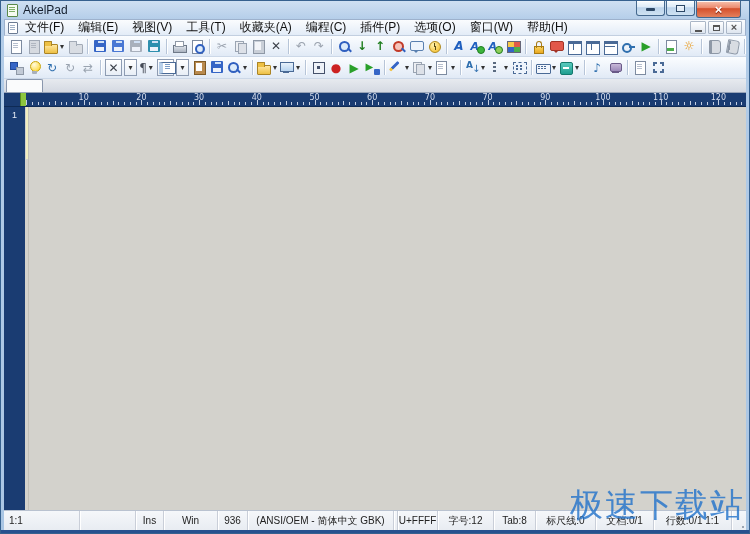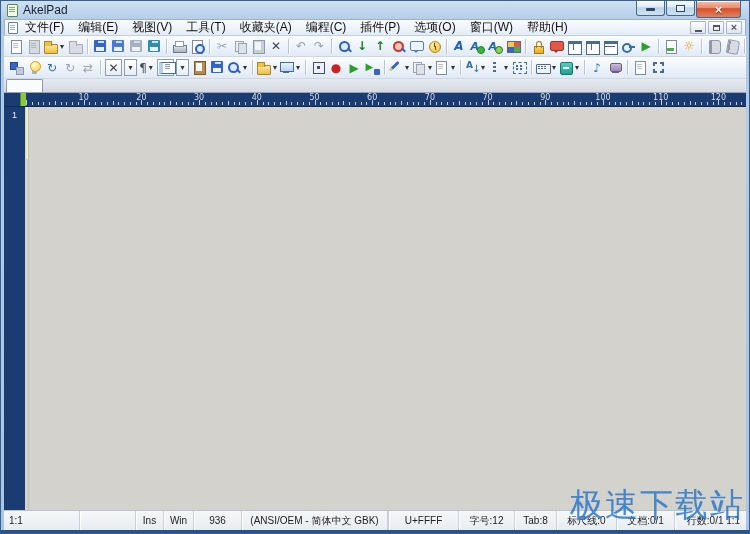--- a/index.html
+++ b/index.html
@@ -713,25 +713,25 @@
       <span>1</span>
     </div>
     <div class="vguide"></div>
     <div class="caret"></div>
   </div>
 
   <div class="statusbar" id="statusbar">
       <div class="sb-cell sb-left" style="width: 76px; flex: 0 0 auto;">1:1</div>
       <div class="sb-cell" style="width: 56px; flex: 0 0 auto;"></div>
       <div class="sb-cell" style="width: 28px; flex: 0 0 auto;">Ins</div>
-      <div class="sb-cell" style="width: 30px; flex: 0 0 auto;">Win</div>
-      <div class="sb-cell" style="width: 48px; flex: 0 0 auto;">936</div>
+      <div class="sb-cell" style="width: 54px; flex: 0 0 auto;">Win</div>
+      <div class="sb-cell" style="width: 30px; flex: 0 0 auto;">936</div>
       <div class="sb-cell" style="width: 146px; flex: 0 0 auto;">(ANSI/OEM - 简体中文 GBK)</div>
       <div class="sb-spacer"></div>
-      <div class="sb-cell" style="width: 70px; flex: 0 0 auto;">U+FFFF</div>
+      <div class="sb-cell" style="width: 40px; flex: 0 0 auto;">U+FFFF</div>
       <div class="sb-cell" style="width: 56px; flex: 0 0 auto;">字号:12</div>
       <div class="sb-cell" style="width: 42px; flex: 0 0 auto;">Tab:8</div>
       <div class="sb-cell" style="width: 60px; flex: 0 0 auto;">标尺线:0</div>
       <div class="sb-cell" style="width: 58px; flex: 0 0 auto;">文档:0/1</div>
       <div class="sb-cell" style="width: 78px; flex: 0 0 auto;">行数:0/1 1:1</div>
       <div class="sb-cell sb-grip"></div>
     </div>
 
   <div class="bottom-edge"></div>
 </div>

